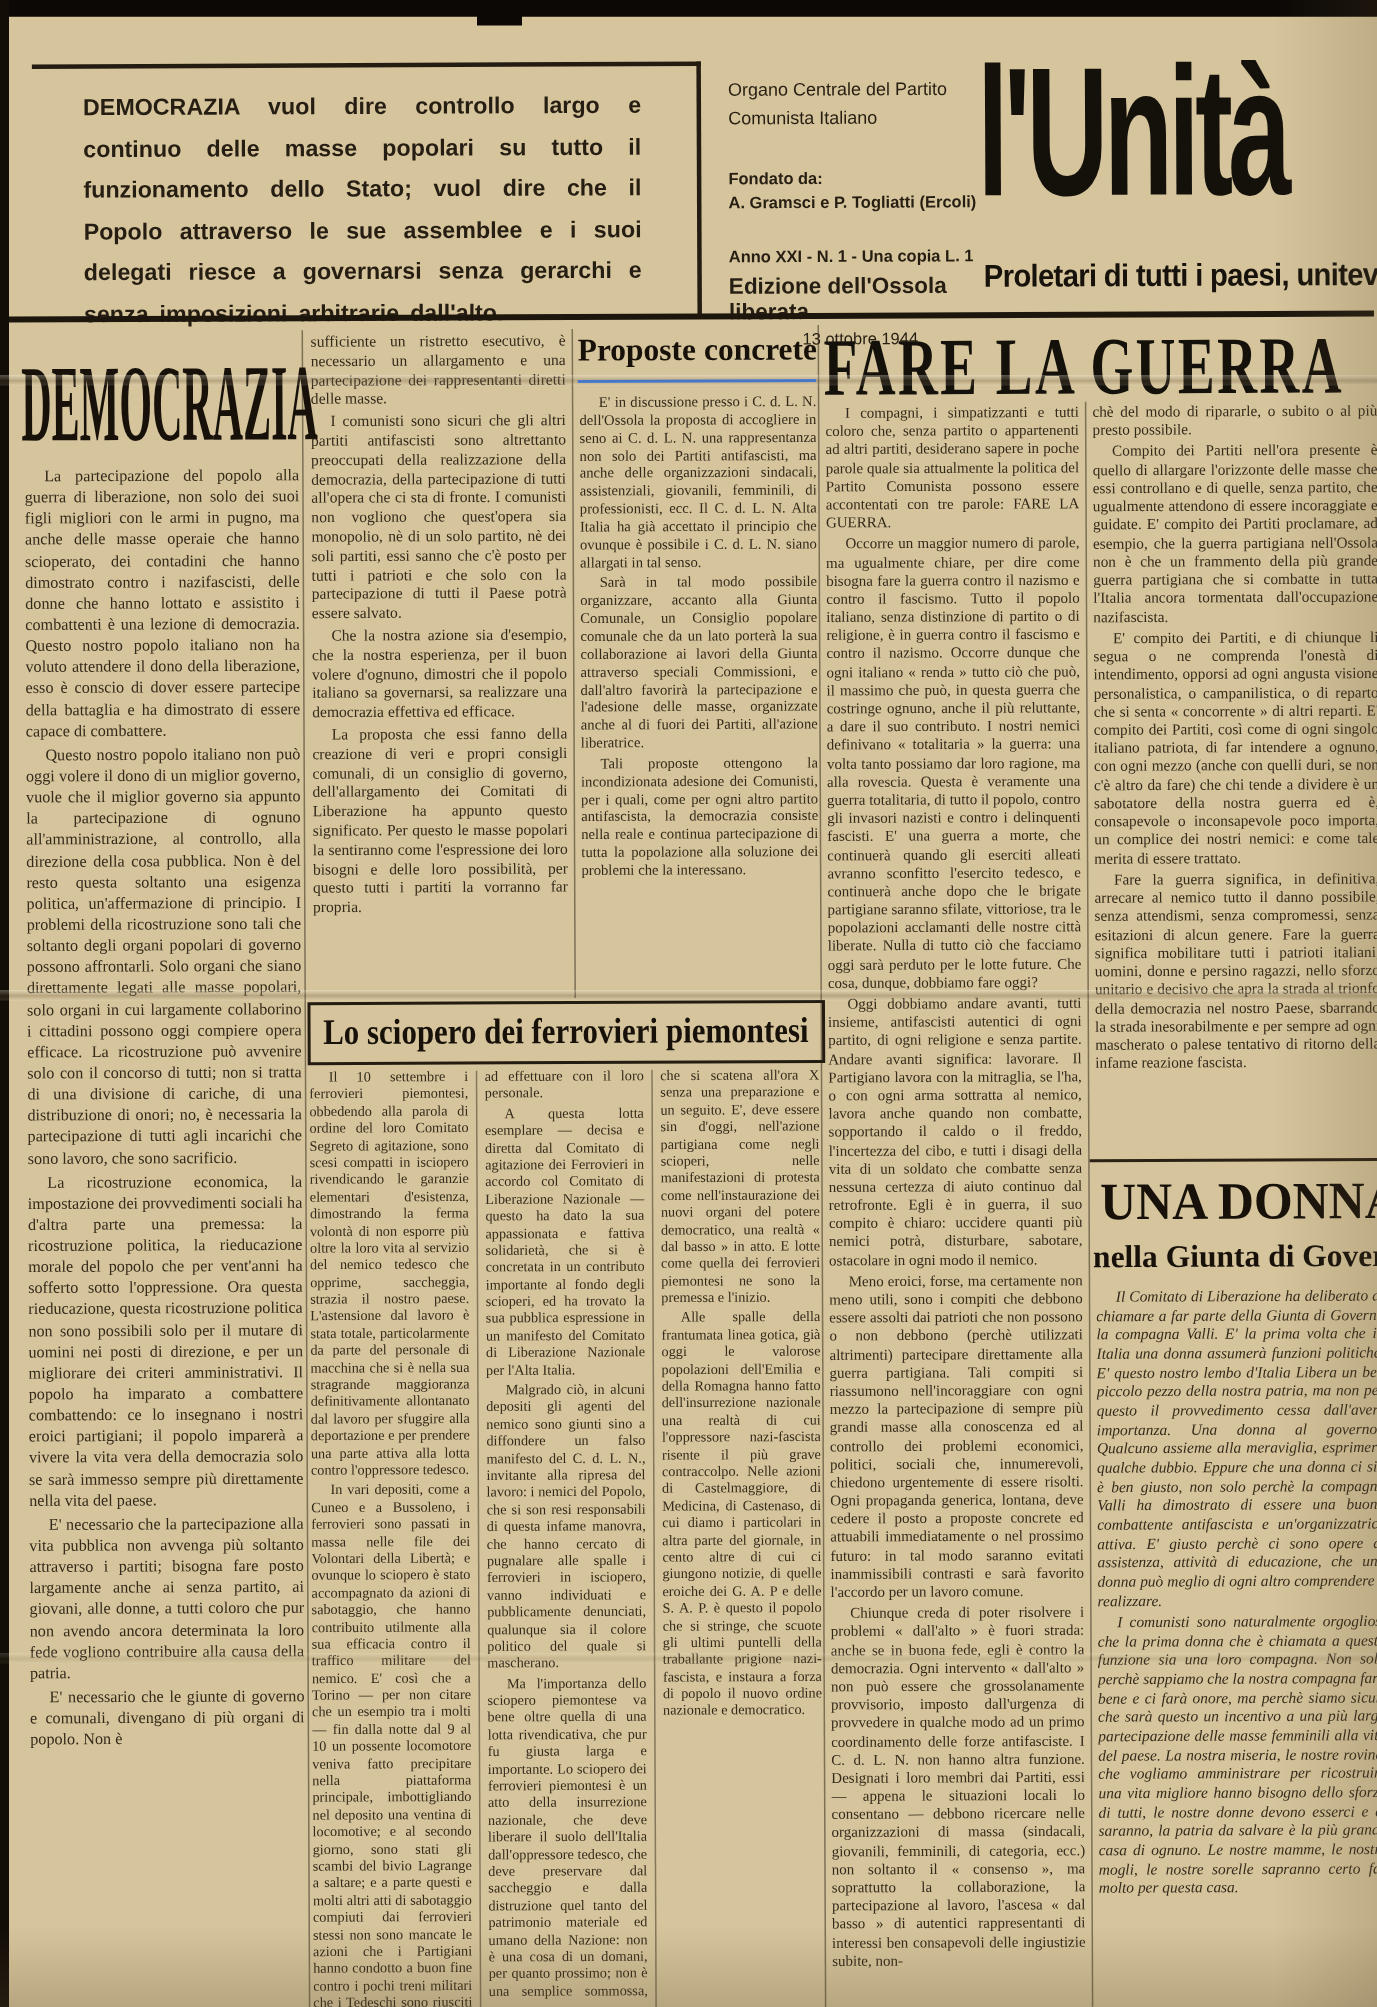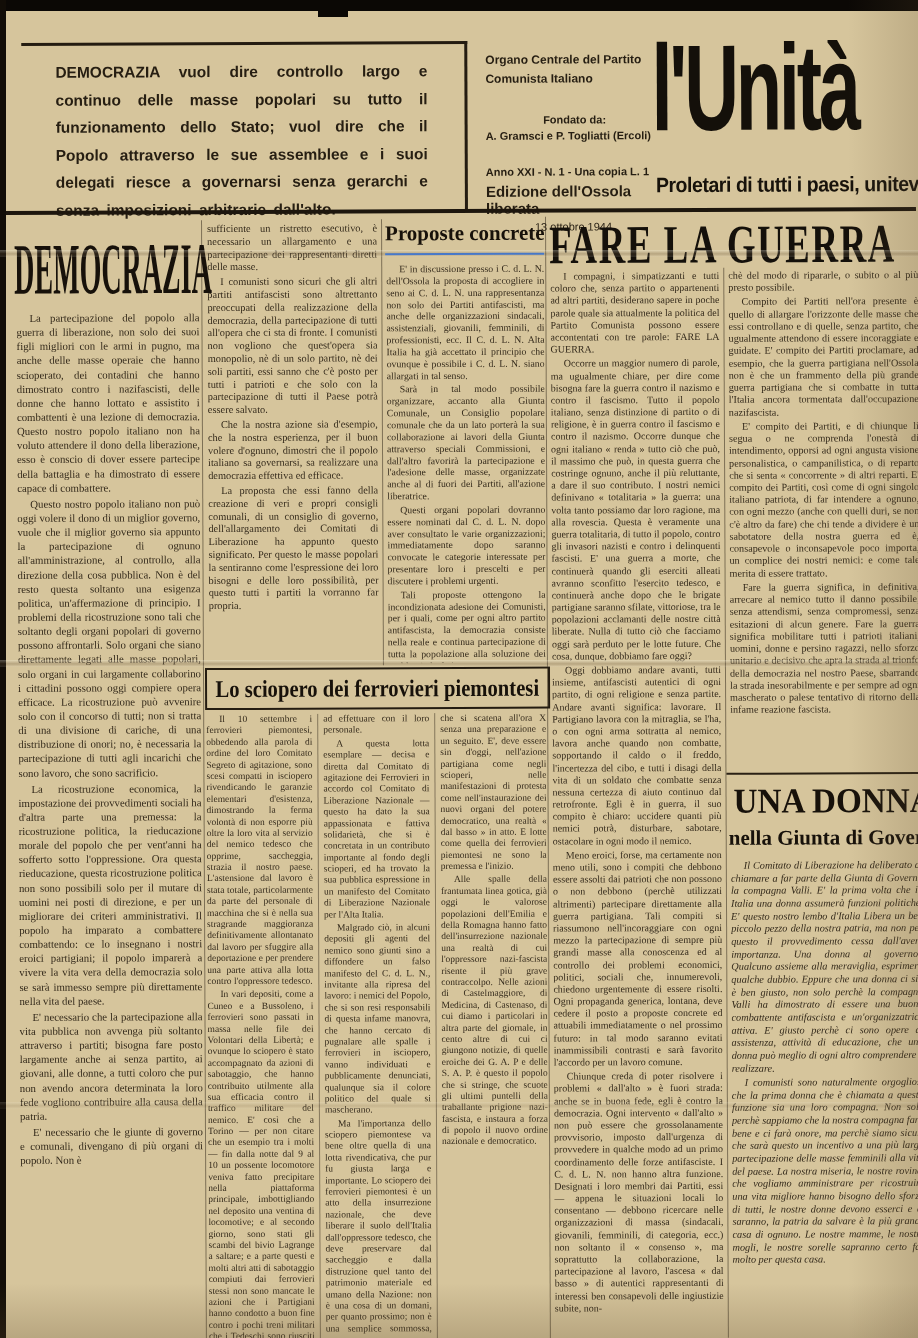--- a/index.html
+++ b/index.html
@@ -22,22 +22,22 @@
   .content{position:absolute;left:6px;top:11px;width:912px;height:1327px;transform:rotate(-0.25deg);}
 
   
   .motto-box{position:absolute;left:18px;top:30px;width:443px;height:168px;
       border-top:3px solid #241c11;border-right:3px solid #241c11;}
   .motto{position:absolute;left:52px;top:46px;width:372px;
       font-family:"Liberation Sans",sans-serif;font-weight:bold;font-size:15.5px;
       line-height:1.78;color:#261e12;text-align:justify;word-spacing:3px;}
   .mid-col{position:absolute;left:482px;top:40px;width:178px;color:#261e12;
       font-family:"Liberation Sans",sans-serif;}
-  .organ{font-weight:bold;font-size:12px;line-height:1.55;}
-  .founded{margin-top:24px;font-size:11px;font-weight:bold;line-height:1.5;text-align:center;}
+  .organ{font-weight:normal;font-size:12px;line-height:1.55;}
+  .founded{margin-top:24px;font-size:11px;font-weight:bold;line-height:1.5;}
   .founders{font-size:11px;font-weight:bold;line-height:1.4;}
   .issue{margin-top:22px;font-weight:bold;font-size:11px;white-space:nowrap;}
   .edition{margin-top:5px;font-weight:bold;font-size:15px;}
   .dateline{margin-top:4px;font-weight:normal;font-size:11px;text-align:center;}
   .logo{position:absolute;left:648px;top:8px;width:270px;height:150px;overflow:visible;
       font-family:"Liberation Sans",sans-serif;font-weight:bold;font-size:122px;
       letter-spacing:-5px;color:#14100a;transform:scaleX(0.62);transform-origin:left top;
       white-space:nowrap;}
   .slogan{position:absolute;left:652px;top:163px;width:264px;
       font-family:"Liberation Sans",sans-serif;font-weight:bold;font-size:21px;
@@ -135,21 +135,20 @@
           <p>Che la nostra azione sia d'esempio, che la nostra esperienza, per il buon volere d'ognuno, dimostri che il popolo italiano sa governarsi, sa realizzare una democrazia effettiva ed efficace.</p>
           <p>La proposta che essi fanno della creazione di veri e propri consigli comunali, di un consiglio di governo, dell'allargamento dei Comitati di Liberazione ha appunto questo significato. Per questo le masse popolari la sentiranno come l'espressione dei loro bisogni e delle loro possibilità, per questo tutti i partiti la vorranno far propria.</p>
         </div>
     </div>
 
     <div>
       <div class="hl-proposte">Proposte concrete</div>
       <div class="body-text col-proposte">
           <p>E' in discussione presso i C. d. L. N. dell'Ossola la proposta di accogliere in seno ai C. d. L. N. una rappresentanza non solo dei Partiti antifascisti, ma anche delle organizzazioni sindacali, assistenziali, giovanili, femminili, di professionisti, ecc. Il C. d. L. N. Alta Italia ha già accettato il principio che ovunque è possibile i C. d. L. N. siano allargati in tal senso.</p>
           <p>Sarà in tal modo possibile organizzare, accanto alla Giunta Comunale, un Consiglio popolare comunale che da un lato porterà la sua collaborazione ai lavori della Giunta attraverso speciali Commissioni, e dall'altro favorirà la partecipazione e l'adesione delle masse, organizzate anche al di fuori dei Partiti, all'azione liberatrice.</p>
-          <p>Questi organi popolari dovranno essere nominati dal C. d. L. N. dopo aver consultato le varie organizzazioni; immediatamente dopo saranno convocate le categorie interessate per presentare loro i prescelti e per discutere i problemi urgenti.</p>
           <p>Tali proposte ottengono la incondizionata adesione dei Comunisti, per i quali, come per ogni altro partito antifascista, la democrazia consiste nella reale e continua partecipazione di tutta la popolazione alla soluzione dei problemi che la interessano.</p>
         </div>
     </div>
 
     <div>
       <div class="hl-guerra">FARE LA GUERRA</div>
       <div class="body-text col-guerra1">
           <p>I compagni, i simpatizzanti e tutti coloro che, senza partito o appartenenti ad altri partiti, desiderano sapere in poche parole quale sia attualmente la politica del Partito Comunista possono essere accontentati con tre parole: FARE LA GUERRA.</p>
           <p>Occorre un maggior numero di parole, ma ugualmente chiare, per dire come bisogna fare la guerra contro il nazismo e contro il fascismo. Tutto il popolo italiano, senza distinzione di partito o di religione, è in guerra contro il fascismo e contro il nazismo. Occorre dunque che ogni italiano « renda » tutto ciò che può, il massimo che può, in questa guerra che costringe ognuno, anche il più reluttante, a dare il suo contributo. I nostri nemici definivano « totalitaria » la guerra: una volta tanto possiamo dar loro ragione, ma alla rovescia. Questa è veramente una guerra totalitaria, di tutto il popolo, contro gli invasori nazisti e contro i delinquenti fascisti. E' una guerra a morte, che continuerà quando gli eserciti alleati avranno sconfitto l'esercito tedesco, e continuerà anche dopo che le brigate partigiane saranno sfilate, vittoriose, tra le popolazioni acclamanti delle nostre città liberate. Nulla di tutto ciò che facciamo oggi sarà perduto per le lotte future. Che cosa, dunque, dobbiamo fare oggi?</p>
           <p>Oggi dobbiamo andare avanti, tutti insieme, antifascisti autentici di ogni partito, di ogni religione e senza partite. Andare avanti significa: lavorare. Il Partigiano lavora con la mitraglia, se l'ha, o con ogni arma sottratta al nemico, lavora anche quando non combatte, sopportando il caldo o il freddo, l'incertezza del cibo, e tutti i disagi della vita di un soldato che combatte senza nessuna certezza di aiuto continuo dal retrofronte. Egli è in guerra, il suo compito è chiaro: uccidere quanti più nemici potrà, disturbare, sabotare, ostacolare in ogni modo il nemico.</p>

